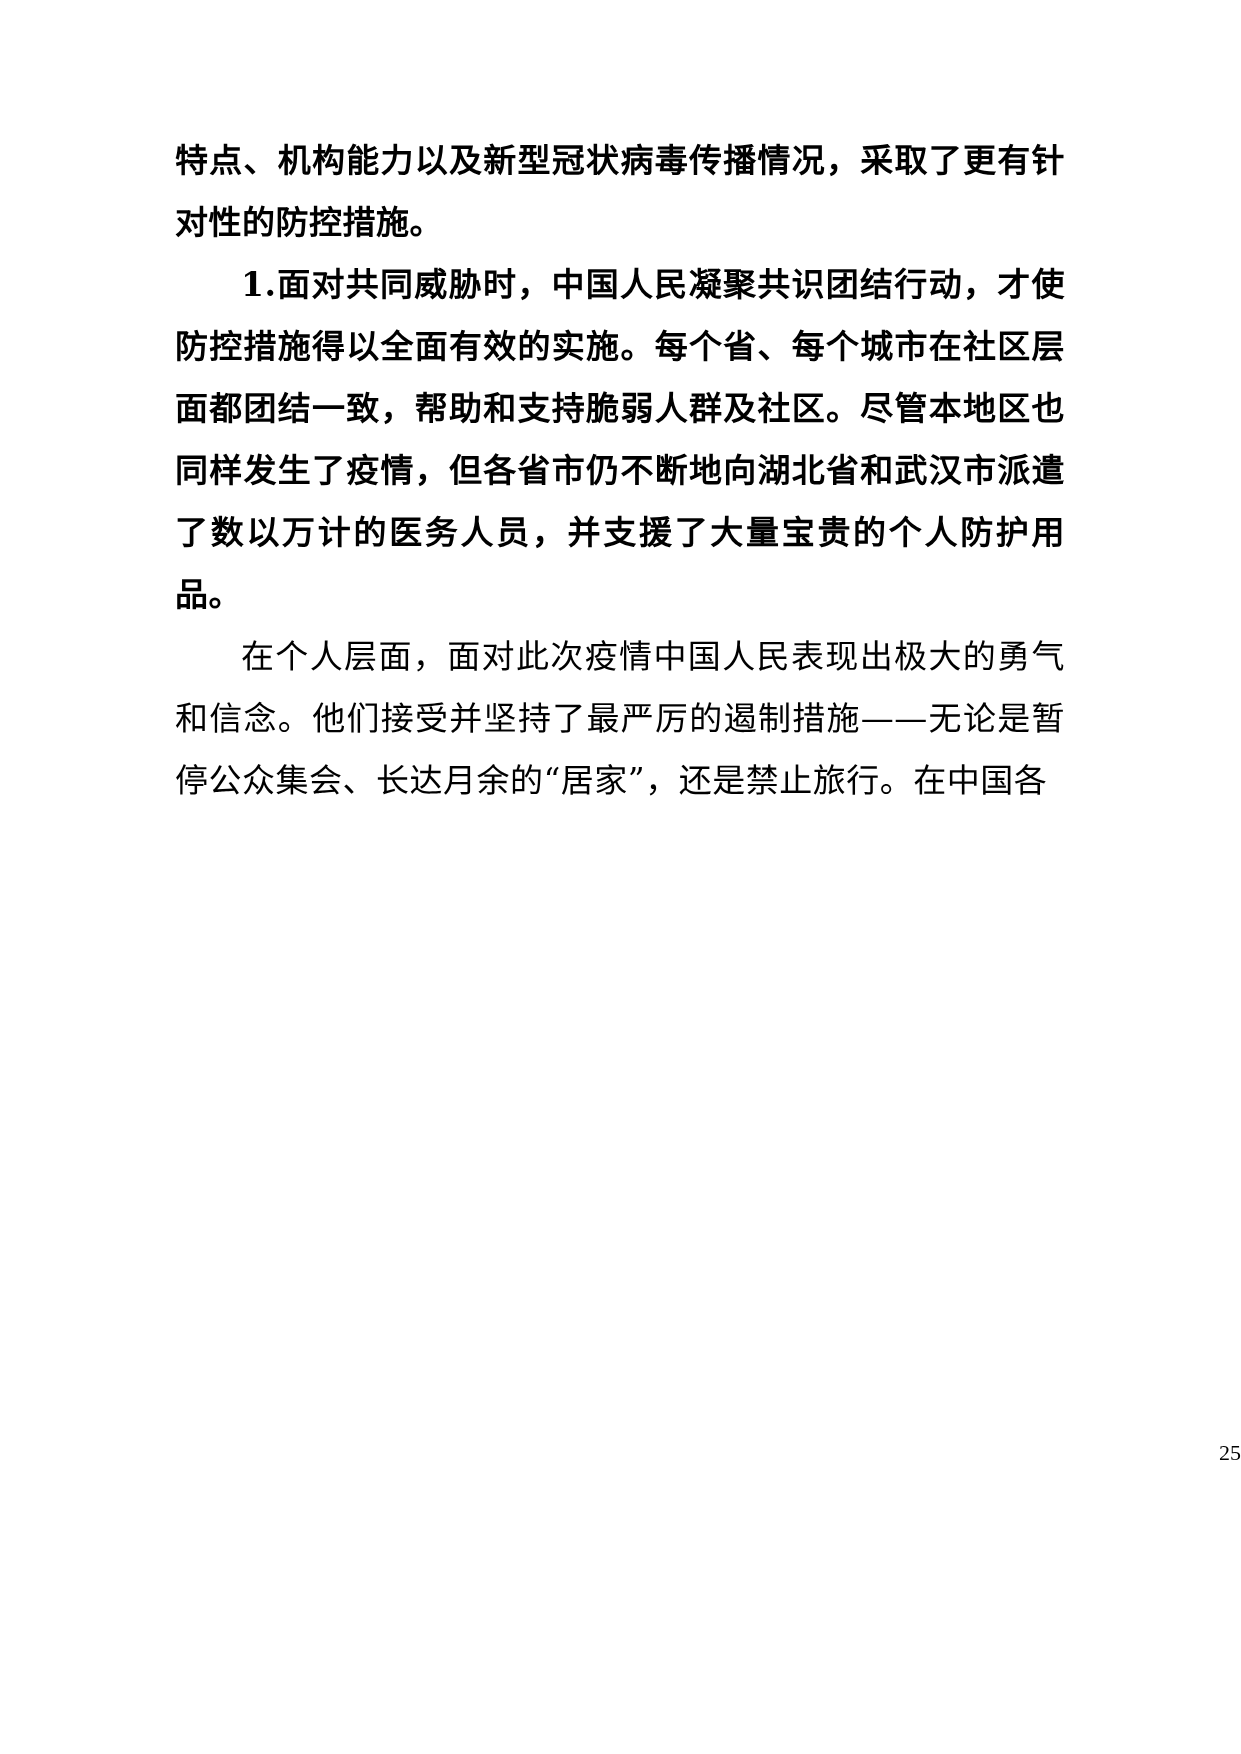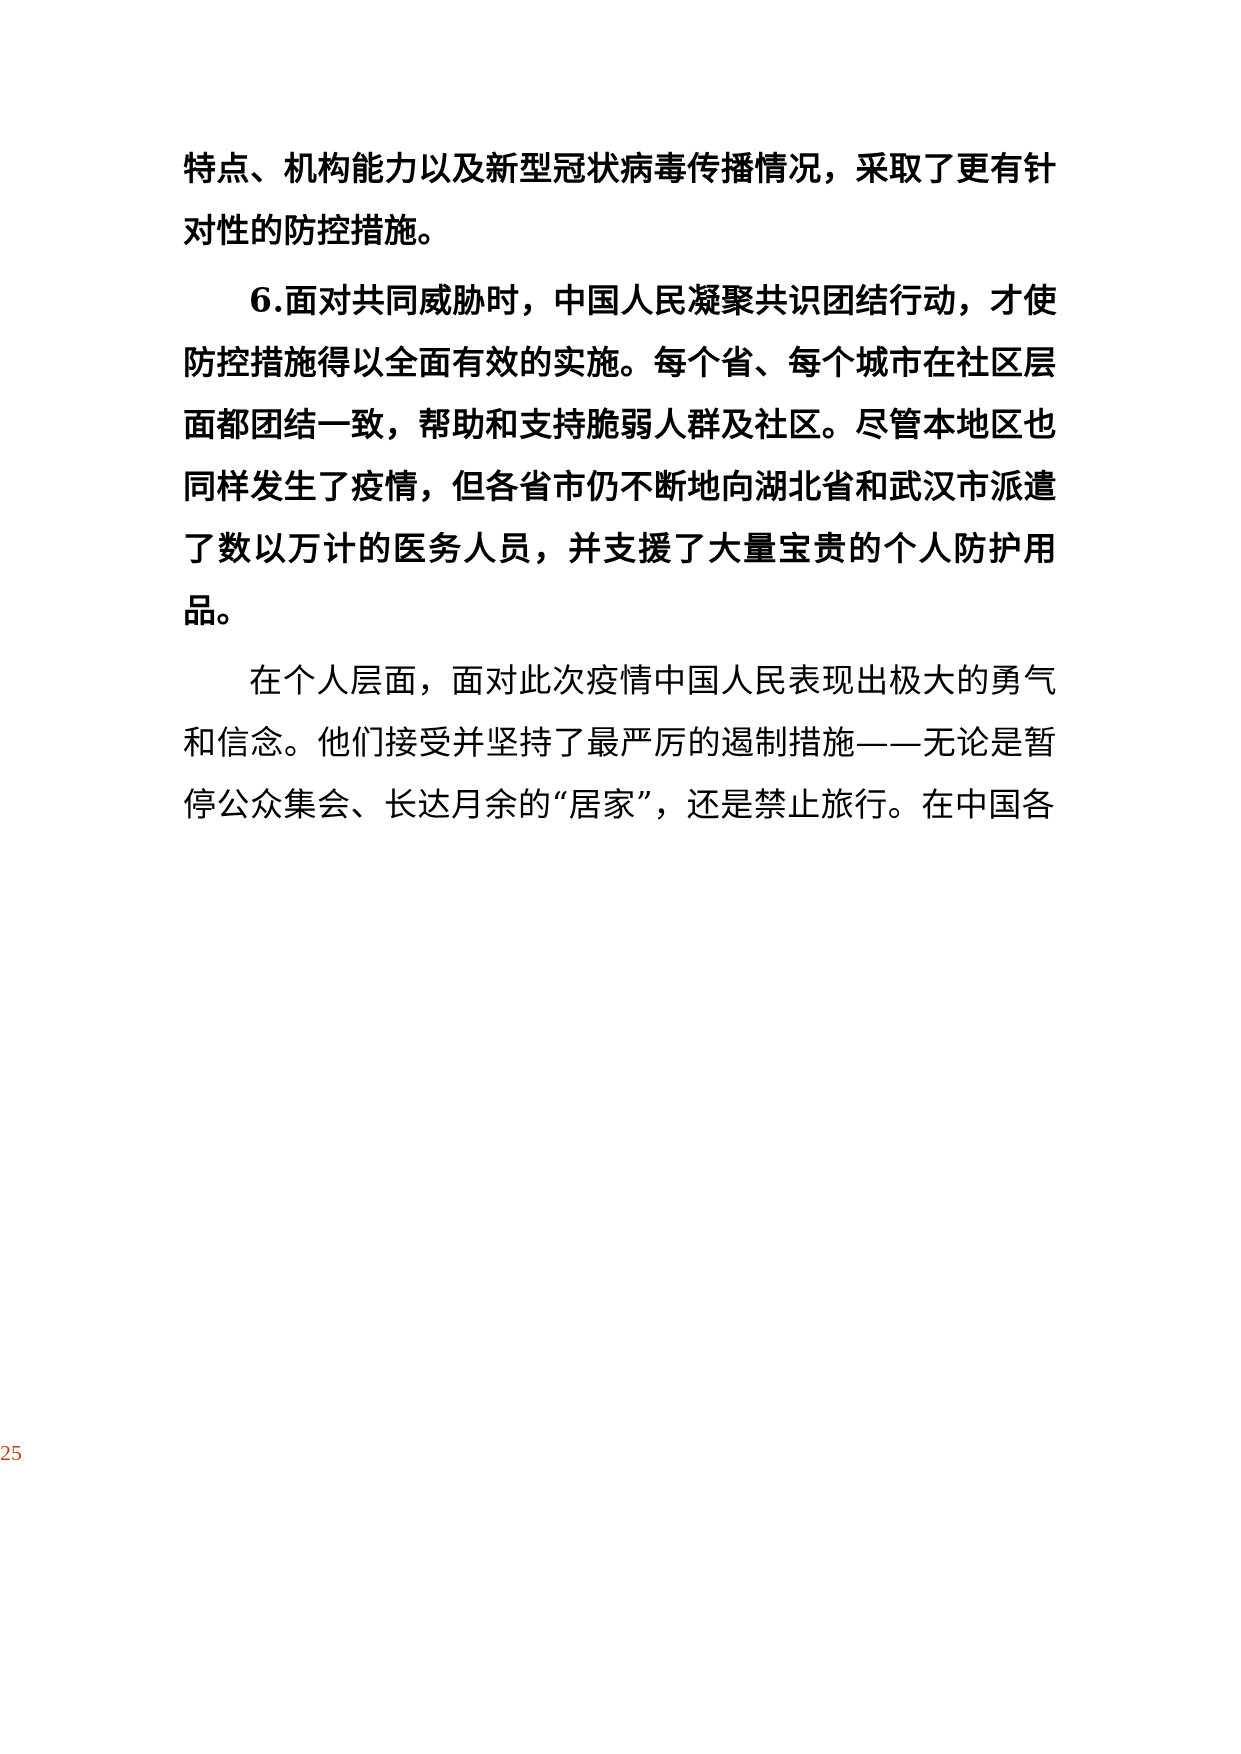--- a/index.html
+++ b/index.html
@@ -21,57 +21,57 @@
     width: 1241px;
     height: 1754px;
     box-sizing: border-box;
     padding: 130px 175px 0 175px;
     background: #ffffff;
   }
   .doc-body {
     width: 890px;
   }
   p {
-    margin: 8px;
+    margin: 0;
     font-size: 33px;
     line-height: 62px;
     text-align: justify;
     text-justify: inter-ideograph;
     letter-spacing: 0.5px;
   }
   .para-bold {
     font-weight: 700;
   }
   .para-indent {
     text-indent: 66px;
   }
   .para-cont {
     text-indent: 0;
   }
   .page-number {
     position: absolute;
     left: 0;
     right: 0;
     top: 1440px;
-    text-align: left;
+    text-align: right;
     font-size: 22px;
     font-family: "Liberation Serif", "DejaVu Serif", serif;
-    color: #c2410c;
+    color: #000000;
   }
 </style>
 </head>
 <body>
 
 <div class="page">
   <div class="doc-body">
 
     <p class="para-bold para-cont">特点、机构能力以及新型冠状病毒传播情况，采取了更有针对性的防控措施。</p>
 
 
 
-    <p class="para-bold para-indent">6.面对共同威胁时，中国人民凝聚共识团结行动，才使防控措施得以全面有效的实施。每个省、每个城市在社区层面都团结一致，帮助和支持脆弱人群及社区。尽管本地区也同样发生了疫情，但各省市仍不断地向湖北省和武汉市派遣了数以万计的医务人员，并支援了大量宝贵的个人防护用品。</p>
+    <p class="para-bold para-indent">1.面对共同威胁时，中国人民凝聚共识团结行动，才使防控措施得以全面有效的实施。每个省、每个城市在社区层面都团结一致，帮助和支持脆弱人群及社区。尽管本地区也同样发生了疫情，但各省市仍不断地向湖北省和武汉市派遣了数以万计的医务人员，并支援了大量宝贵的个人防护用品。</p>
 
     <p class="para-indent">在个人层面，面对此次疫情中国人民表现出极大的勇气和信念。他们接受并坚持了最严厉的遏制措施——无论是暂停公众集会、长达月余的“居家”，还是禁止旅行。在中国各</p>
 
   </div>
 
   <div class="page-number">25</div>
 </div>
 
 </body></html>

